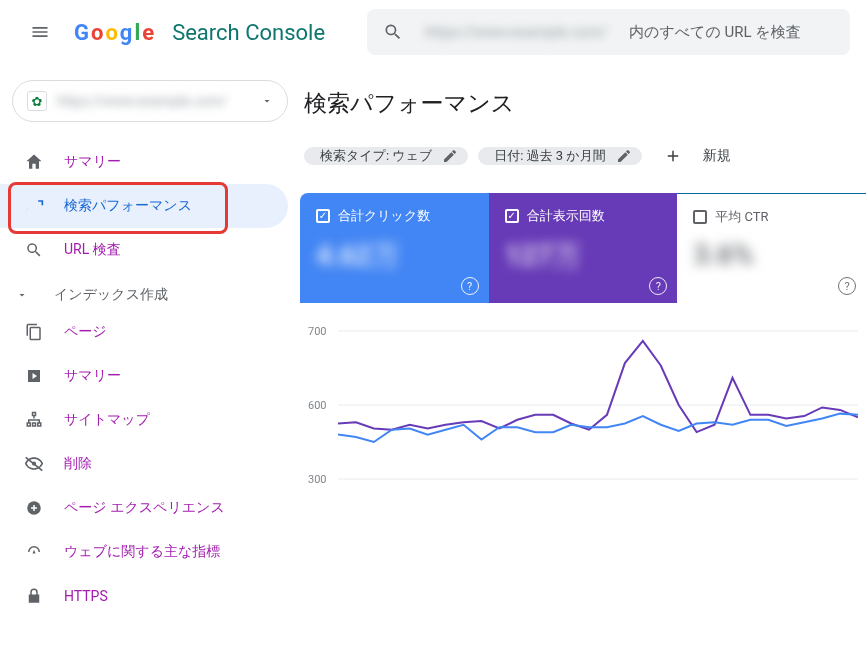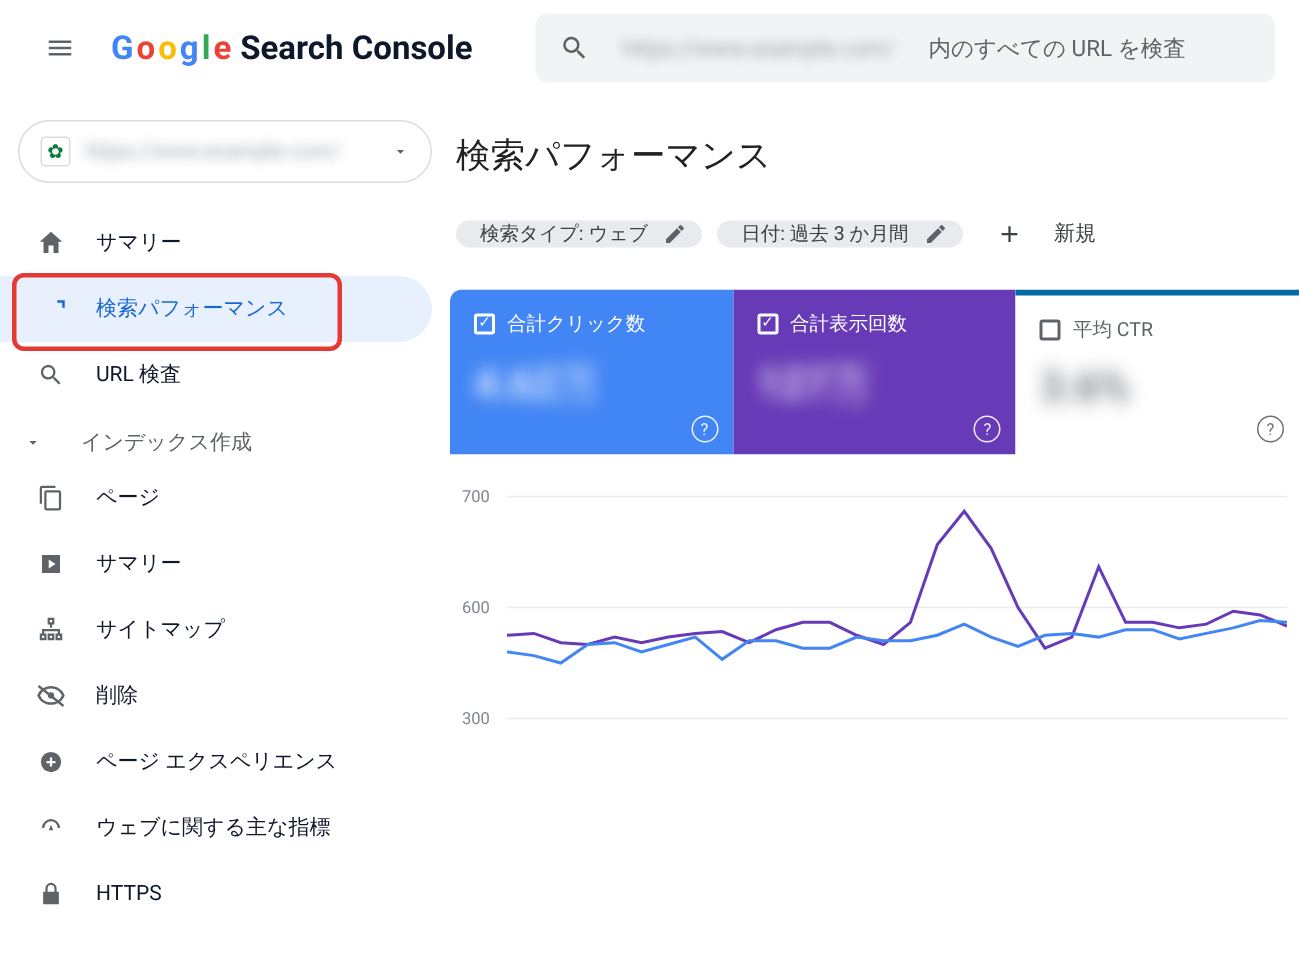--- a/index.html
+++ b/index.html
@@ -1,44 +1,44 @@
 <!DOCTYPE html>
 <html><head>
 <meta charset="utf-8">
 <style>
 *{box-sizing:border-box;margin:0;padding:0;font-family:Roboto,Arial,sans-serif}
 body{background:#fff;width:866px;height:653px;overflow:hidden;color:#5f6368}
 .hdr{display:flex;align-items:center;height:64px;padding:0 16px;gap:10px}
 .hambtn{width:48px;height:48px;display:flex;align-items:center;justify-content:center;border-radius:50%;cursor:pointer}
 .logo{display:flex;align-items:center;font-size:22px;gap:2px}
 .logo .g1{color:#4285f4}.logo .g2{color:#ea4335}.logo .g3{color:#fbbc05}.logo .g4{color:#4285f4}.logo .g5{color:#34a853}.logo .g6{color:#ea4335}
-.logo .sc{color:#0f172a;font-weight:700;margin-left:4px}
+.logo .sc{color:#0f766e;font-weight:400;margin-left:16px}
 .searchwrap{flex:1;display:flex;align-items:center;background:#f1f3f4;border-radius:8px;height:46px;padding:0 16px;margin-left:32px;gap:22px;color:#5f6368;font-size:15px}
 .blur,.blurtxt{filter:blur(4px);color:#9aa0a6}
 .container{display:flex;height:calc(100% - 64px)}
 .sidebar{width:300px;padding-top:10px}
 .propsel{margin:6px 12px 18px;display:flex;align-items:center;gap:10px;border:1px solid #dadce0;border-radius:22px;height:42px;padding:0 14px;cursor:pointer}
 .favicon{width:20px;height:20px;background:#fff;border:1px solid #dadce0;border-radius:3px;display:flex;align-items:center;justify-content:center;font-size:13px;color:#0a7d3c}
-.navitem{display:flex;align-items:center;height:44px;gap:20px;padding:0 12px 0 24px;cursor:pointer;border-radius:0 22px 22px 0;margin-right:12px;font-size:14px;color:#0f172a}
+.navitem{display:flex;align-items:center;height:44px;gap:20px;padding:0 12px 0 24px;cursor:pointer;border-radius:0 22px 22px 0;margin-right:12px;font-size:14px;color:#a21caf}
 .navitem.active{background:#e8f0fe;color:#1967d2}
 .navitem .ico{width:20px;display:flex;align-items:center;justify-content:center;color:#5f6368}
 .navitem.active .ico{color:#1967d2}
 .hilite{position:relative}
 .hilite::after{content:'';position:absolute;left:8px;top:-2px;width:214px;height:46px;border:3px solid #e53935;border-radius:8px;pointer-events:none}
 .sect{display:flex;align-items:center;gap:26px;padding:14px 12px 6px 16px;font-size:14px;color:#5f6368;cursor:pointer}
 .main{flex:1;padding:24px 0 0 0;overflow:hidden}
 .h1{font-size:23px;color:#202124;font-weight:400;margin-bottom:28px;padding-left:4px}
 .chips{display:flex;align-items:center;gap:10px;margin-bottom:28px;padding-left:4px}
 .chip{display:flex;align-items:center;gap:10px;background:#e8eaed;border-radius:18px;height:18px;padding:0 10px 0 16px;font-size:13px;color:#3c4043;cursor:pointer}
 .newbtn{display:flex;align-items:center;gap:21px;padding:0 12px;font-size:14px;color:#3c4043;cursor:pointer}
 .cards{display:flex;border-radius:8px 0 0 0;overflow:hidden}
 .card{flex:1;min-width:176px;height:110px;padding:14px 16px;position:relative;cursor:pointer}
 .card.blue{background:#4285f4;color:#fff}
 .card.purple{background:#673ab7;color:#fff}
-.card.white{background:#fff;color:#5f6368;border-top:4px solid #0369a1}
+.card.white{background:#fff;color:#5f6368;border-top:1px solid #0369a1}
 .cardhdr{display:flex;align-items:center;gap:8px;font-size:13px;margin-bottom:12px}
 .chk{width:14px;height:14px;border:2px solid currentColor;border-radius:2px;display:flex;align-items:center;justify-content:center;font-size:10px;line-height:1}
 .cardval{font-size:28px;font-weight:500;filter:blur(6px)}
 .help{position:absolute;right:10px;bottom:8px;width:18px;height:18px;border:1.5px solid currentColor;border-radius:50%;display:flex;align-items:center;justify-content:center;font-size:11px;opacity:.9}
 .chartarea{padding:24px 8px 0 8px}
 .chartlbl{font-size:12px;color:#5f6368;margin-bottom:6px}
 .chart{position:relative;height:230px}
 .ylab{position:absolute;left:0;font-size:11px;color:#80868b;transform:translateY(-50%)}
 svg{display:block}
 </style>

